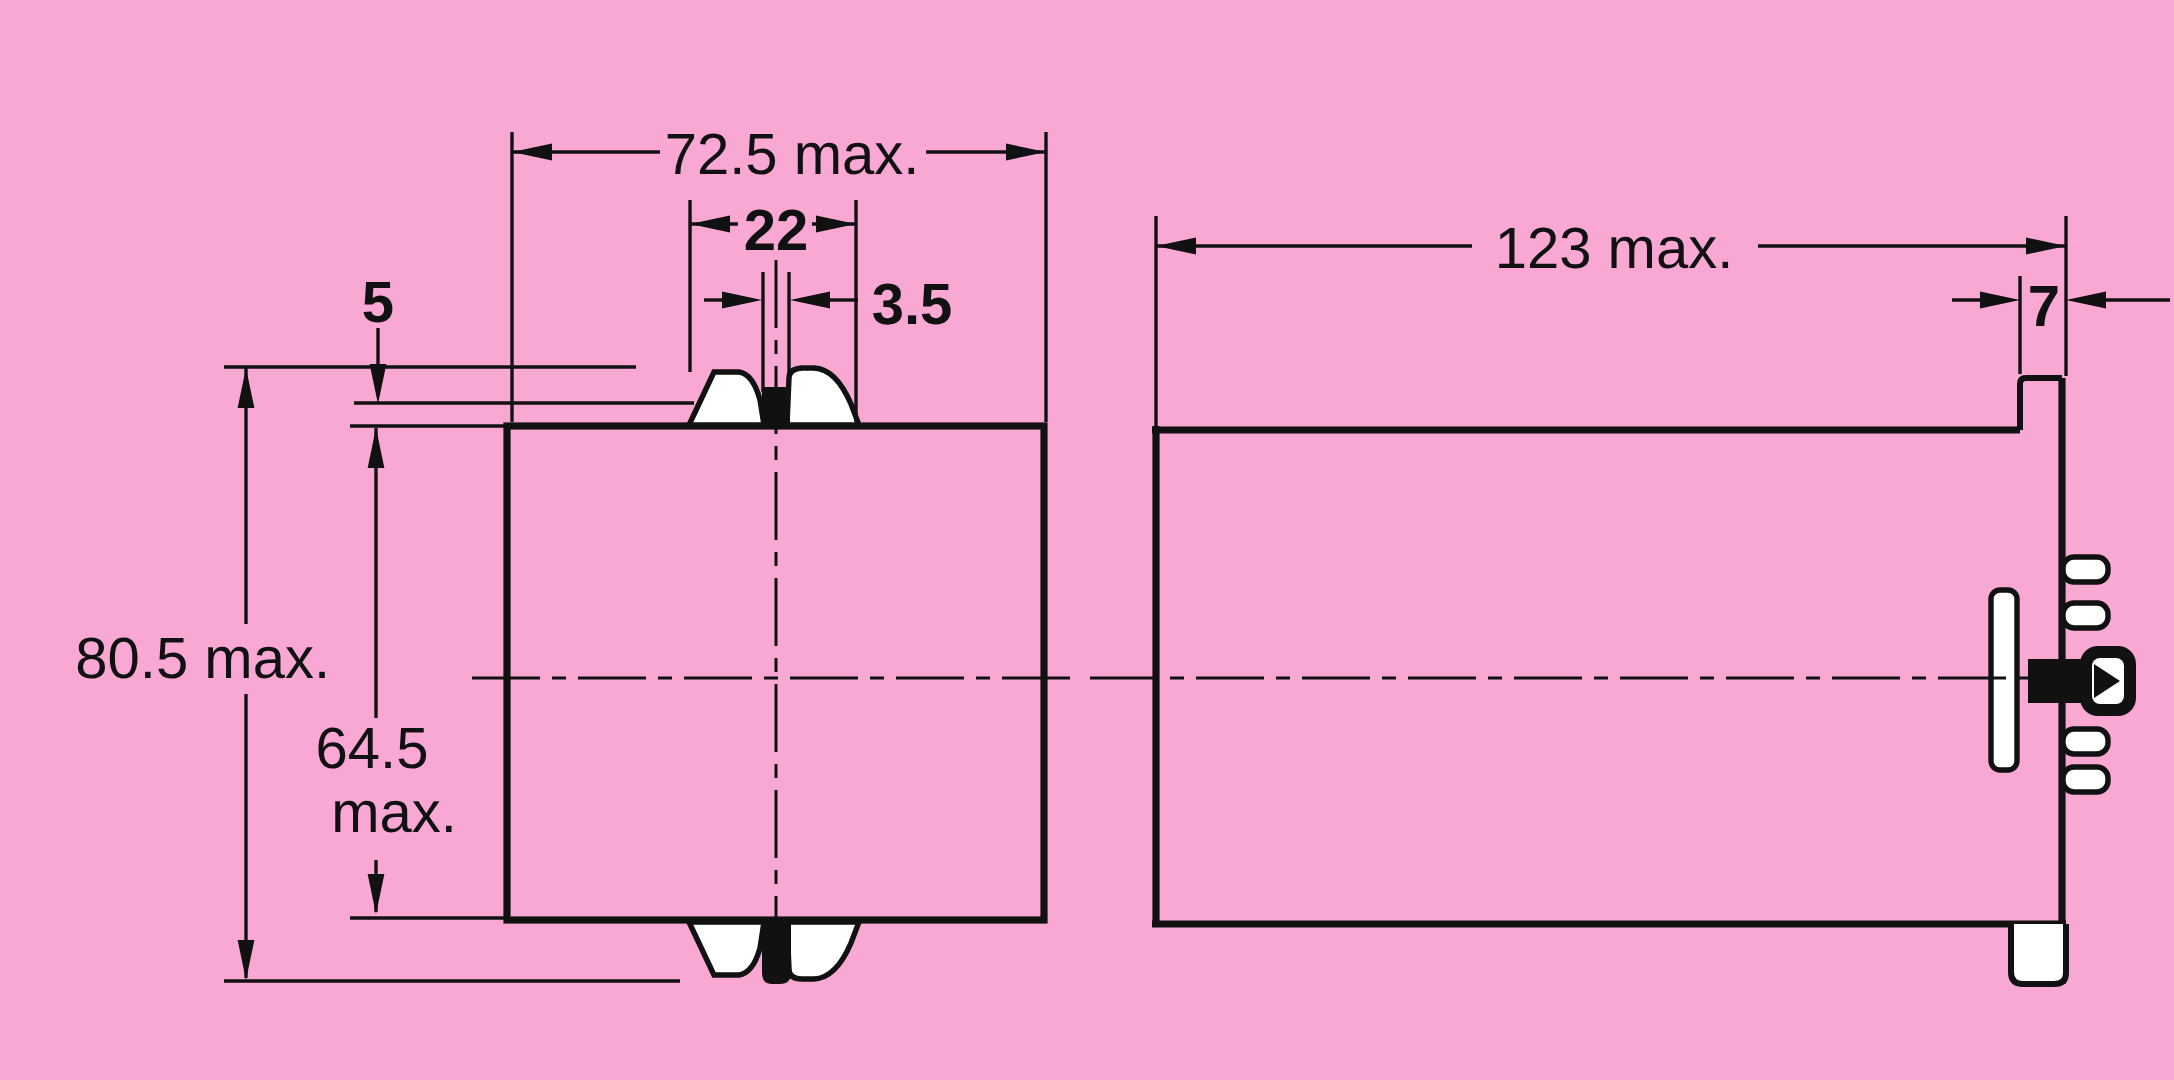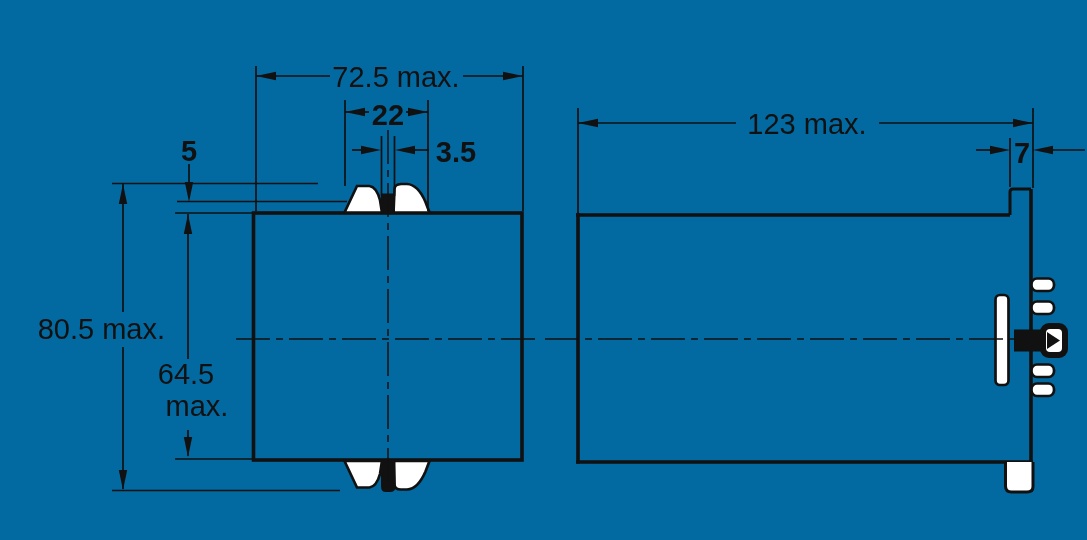--- a/index.html
+++ b/index.html
@@ -1,16 +1,16 @@
 <!DOCTYPE html>
 <html><head>
 <meta charset="utf-8">
 <style>
   html,body{margin:0;padding:0;background:#ffffff;}
-  .stage{width:1087px;height:540px;position:relative;background:#0369a1;overflow:hidden;}
+  .stage{width:1087px;height:540px;position:relative;background:#f9a8d4;overflow:hidden;}
   svg{display:block;}
   .t{font-family:"Liberation Sans","DejaVu Sans",sans-serif;fill:#111111;font-size:29px;}
   .tb{font-family:"Liberation Sans","DejaVu Sans",sans-serif;fill:#111111;font-size:29px;font-weight:bold;}
   .ln{stroke:#111111;stroke-width:1.7;fill:none;}
   .thick{stroke:#111111;stroke-width:3.6;fill:none;}
   .med{stroke:#111111;stroke-width:2.7;fill:#ffffff;}
   .cl{stroke:#111111;stroke-width:1.5;fill:none;stroke-dasharray:34 6 7 6;}
   .ah{fill:#111111;stroke:none;}
   .ink{fill:#111111;stroke:none;}
 </style>

